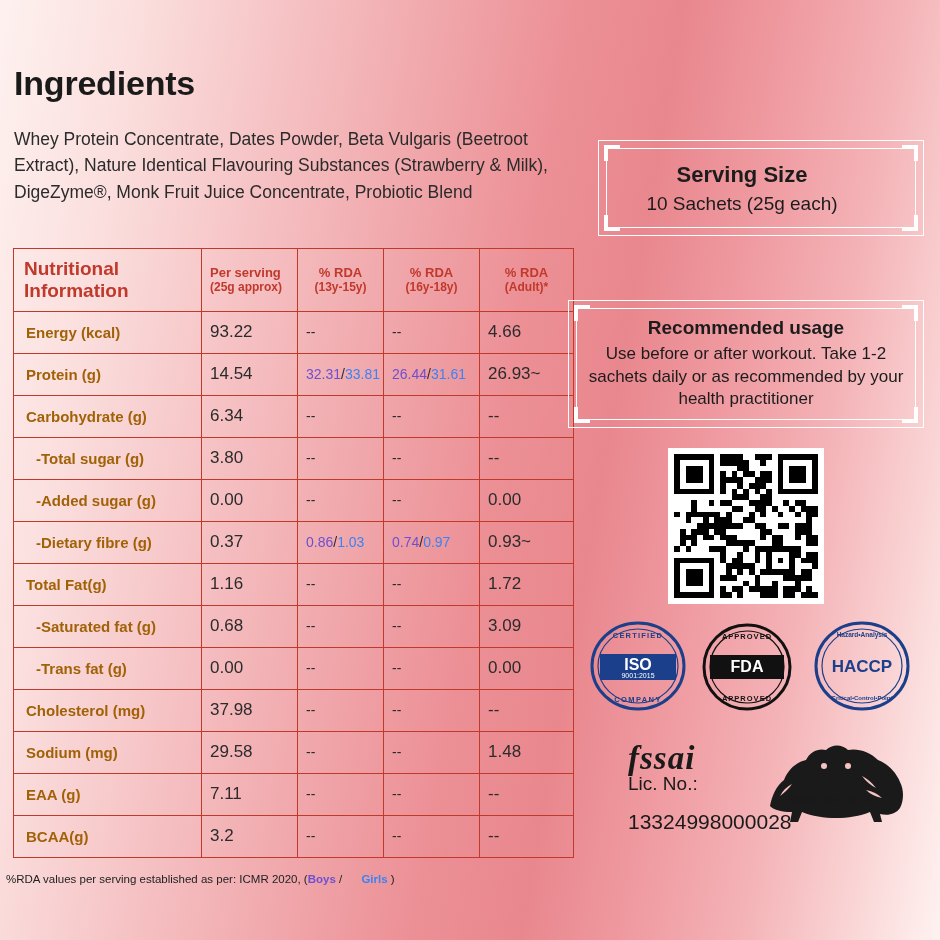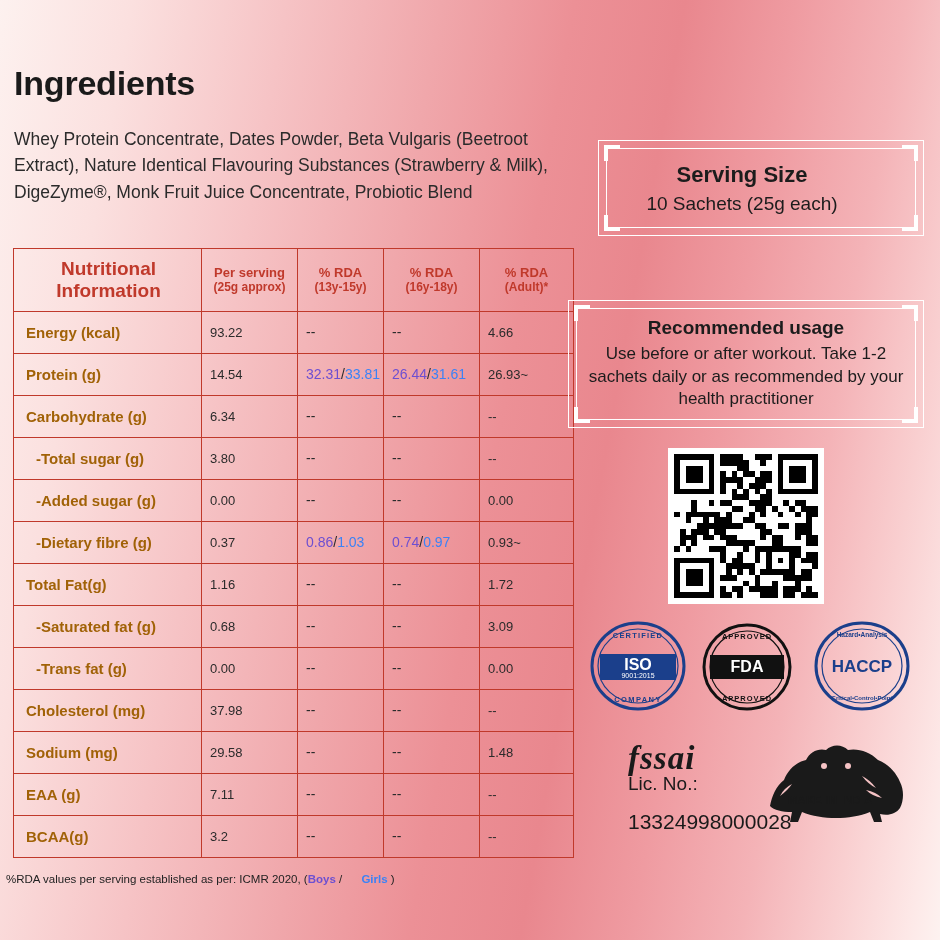--- a/index.html
+++ b/index.html
@@ -46,33 +46,33 @@
     vertical-align:middle;
     background:transparent;
   }
   col.c0{width:188px}
   col.c1{width:96px}
   col.c2{width:86px}
   col.c3{width:96px}
   col.c4{width:94px}
 
   thead th{
-    color:#c0392b;font-weight:bold;text-align:center;
+    color:#c0392b;font-weight:bold;text-align:left;
     padding-top:9px;padding-bottom:9px;
   }
   thead th.main{font-size:19px;line-height:1.15;padding-left:10px;}
   thead th.sub{font-size:13px;line-height:1.2;color:#c0392b;}
   thead th.sub .small{font-size:12px;font-weight:bold;display:block;}
   thead th.mid{text-align:center;}
 
   tbody td.label{
     color:#a16207;font-weight:bold;font-size:15px;padding-left:12px;
   }
   tbody td.label.indent{padding-left:22px;}
-  tbody td.val{color:#2b2b2b;font-size:13px;}
+  tbody td.val{color:#2b2b2b;font-size:17px;}
   td.rda{font-size:14px;color:#2b2b2b;}
   .boys{color:#6d4fd1;}
   .girls{color:#3b82f6;}
   .sep{color:#2b2b2b;}
 
   tbody tr{height:42px;}
 
   .foot{
     position:absolute;left:6px;top:873px;
     font-size:11.5px;color:#222;

